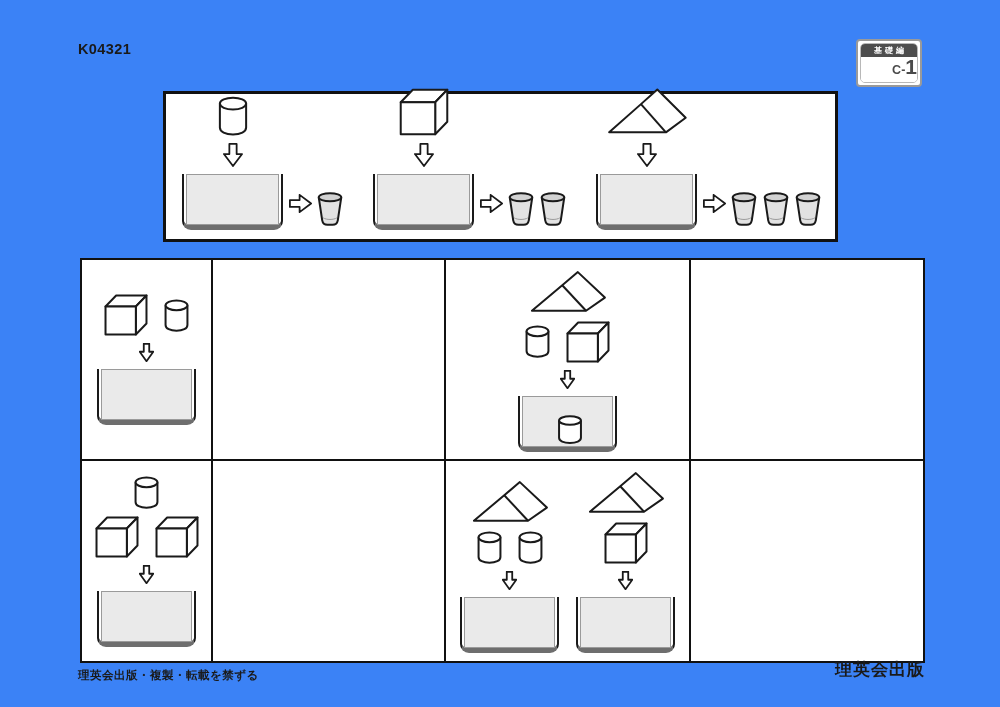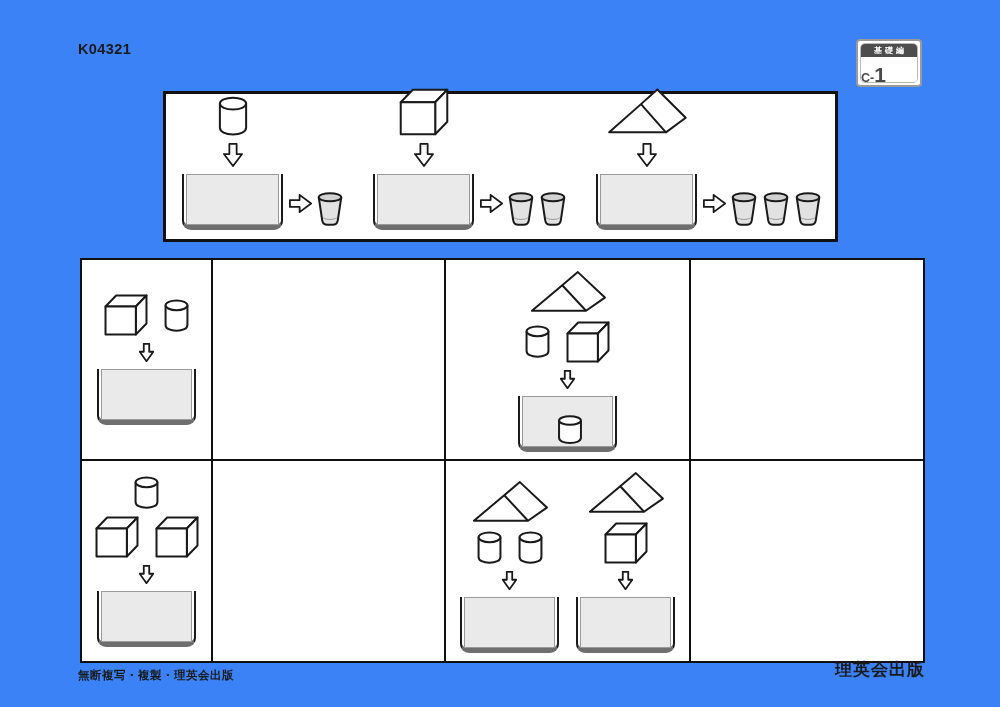--- a/index.html
+++ b/index.html
@@ -6,21 +6,21 @@
   html,body{margin:0;padding:0;background:#fff;}
   .page{
     position:relative;width:1000px;height:707px;background:#3b82f6;
     font-family:"Liberation Sans", sans-serif;color:#1a1a1a;overflow:hidden;
   }
   
   .code{position:absolute;left:78px;top:41px;font-size:14.5px;font-weight:bold;letter-spacing:.4px;}
   .badge{position:absolute;left:856px;top:39px;width:66px;border:2px solid #9a9a9a;border-radius:4px;padding:2px;background:#fff;box-sizing:border-box;}
   .badge-inner{border:1px solid #b8b8b8;border-radius:5px;overflow:hidden;background:#fff;}
   .badge-band{background:#4d4d4d;color:#fff;font-size:8px;font-weight:bold;text-align:center;letter-spacing:3px;padding:3px 0 2px 3px;line-height:1;white-space:nowrap;}
-  .badge-level{text-align:left;font-weight:bold;color:#4a4a4a;height:25px;line-height:35px;background:#fff;}
+  .badge-level{text-align:right;font-weight:bold;color:#4a4a4a;height:25px;line-height:19px;background:#fff;}
   .badge-level .prefix{font-size:12.5px;}
   .badge-level .num{font-size:21px;}
   
   .legend-box{position:absolute;left:163px;top:91px;width:675px;height:151px;border:3px solid #111;
     box-sizing:border-box;display:flex;align-items:flex-end;justify-content:space-between;
     padding:0 14px 9px 16px;background:#fff;}
   .lg-item{display:flex;align-items:flex-end;}
   .lg-col{display:flex;flex-direction:column;align-items:center;gap:7px;}
   .lg-arrow{margin:0 5px 17px 6px;line-height:0;}
   .cups{display:flex;gap:6px;margin-bottom:3px;line-height:0;}
@@ -301,16 +301,16 @@
             </svg>
             <div class="tub" style="width:99px;height:56px">
             <div class="water"></div>
             </div>
               </div>
         </div>
       </div>
       <div class="cell r2 c4"></div>
     </div>
 
-  <div class="footer-copy">無断複写・複製・理英会出版</div>
+  <div class="footer-copy">理英会出版・複製・転載を禁ずる</div>
   <div class="footer-pub">理英会出版</div>
 
 </div>
 
 </body></html>

